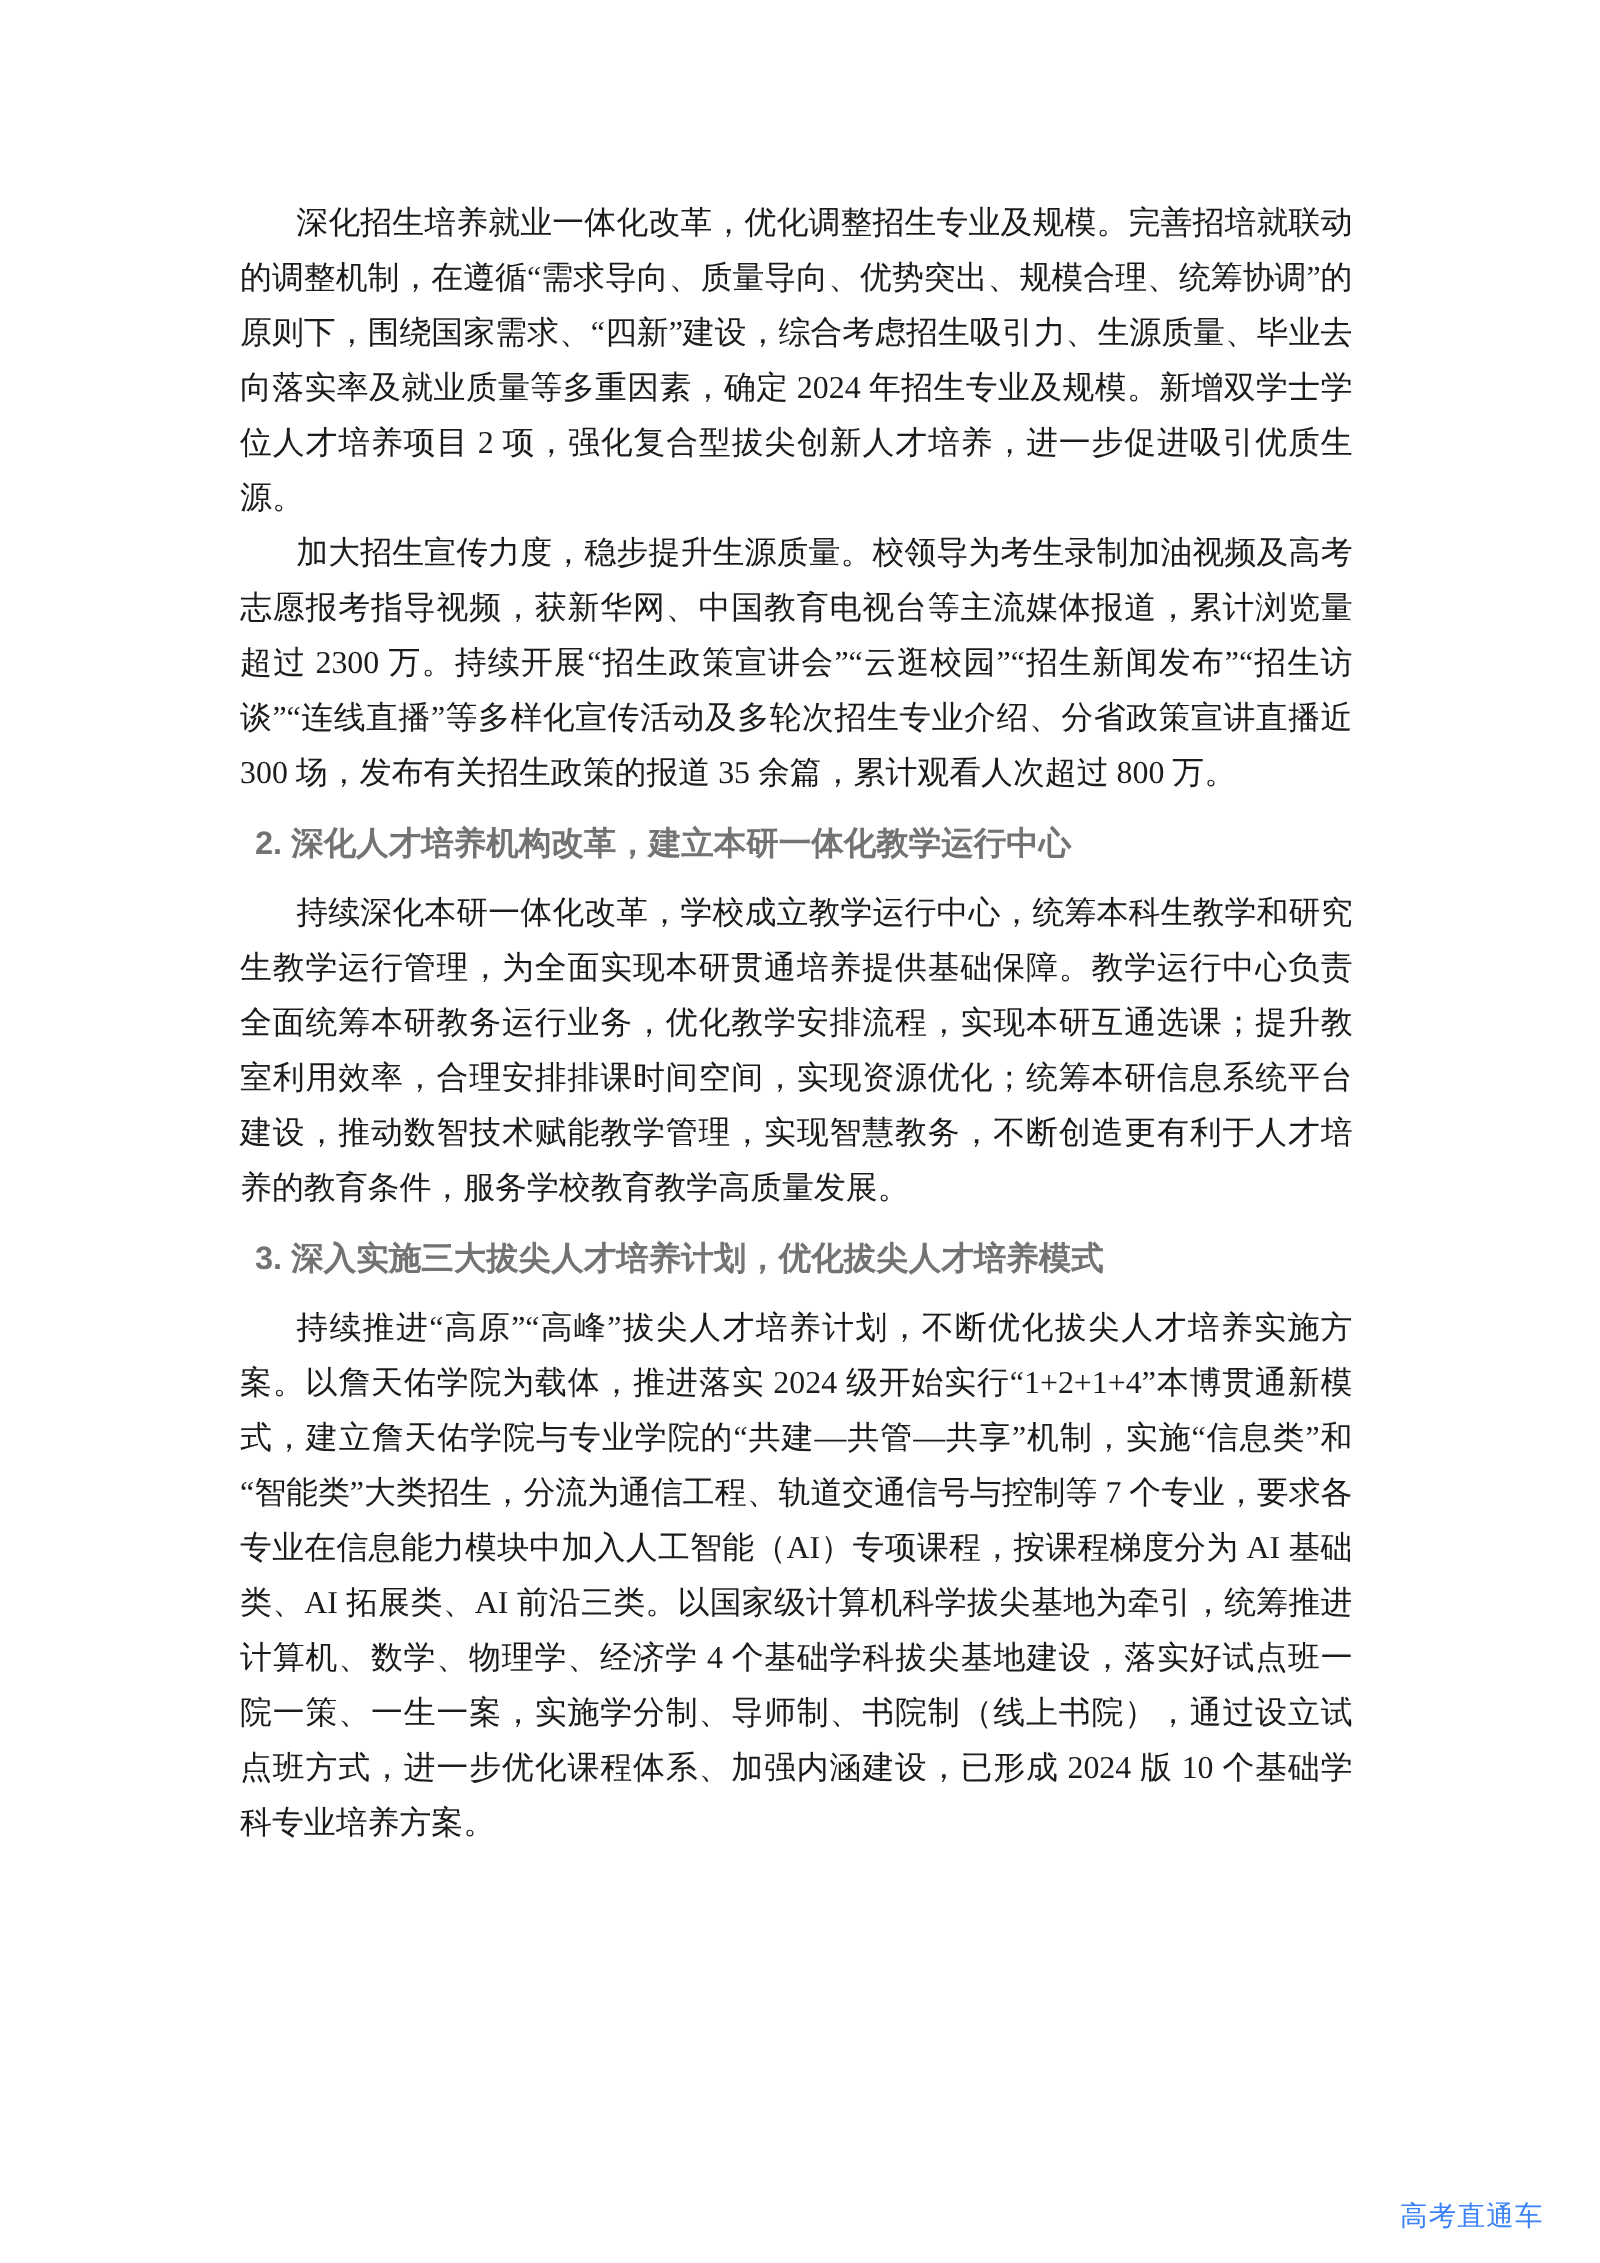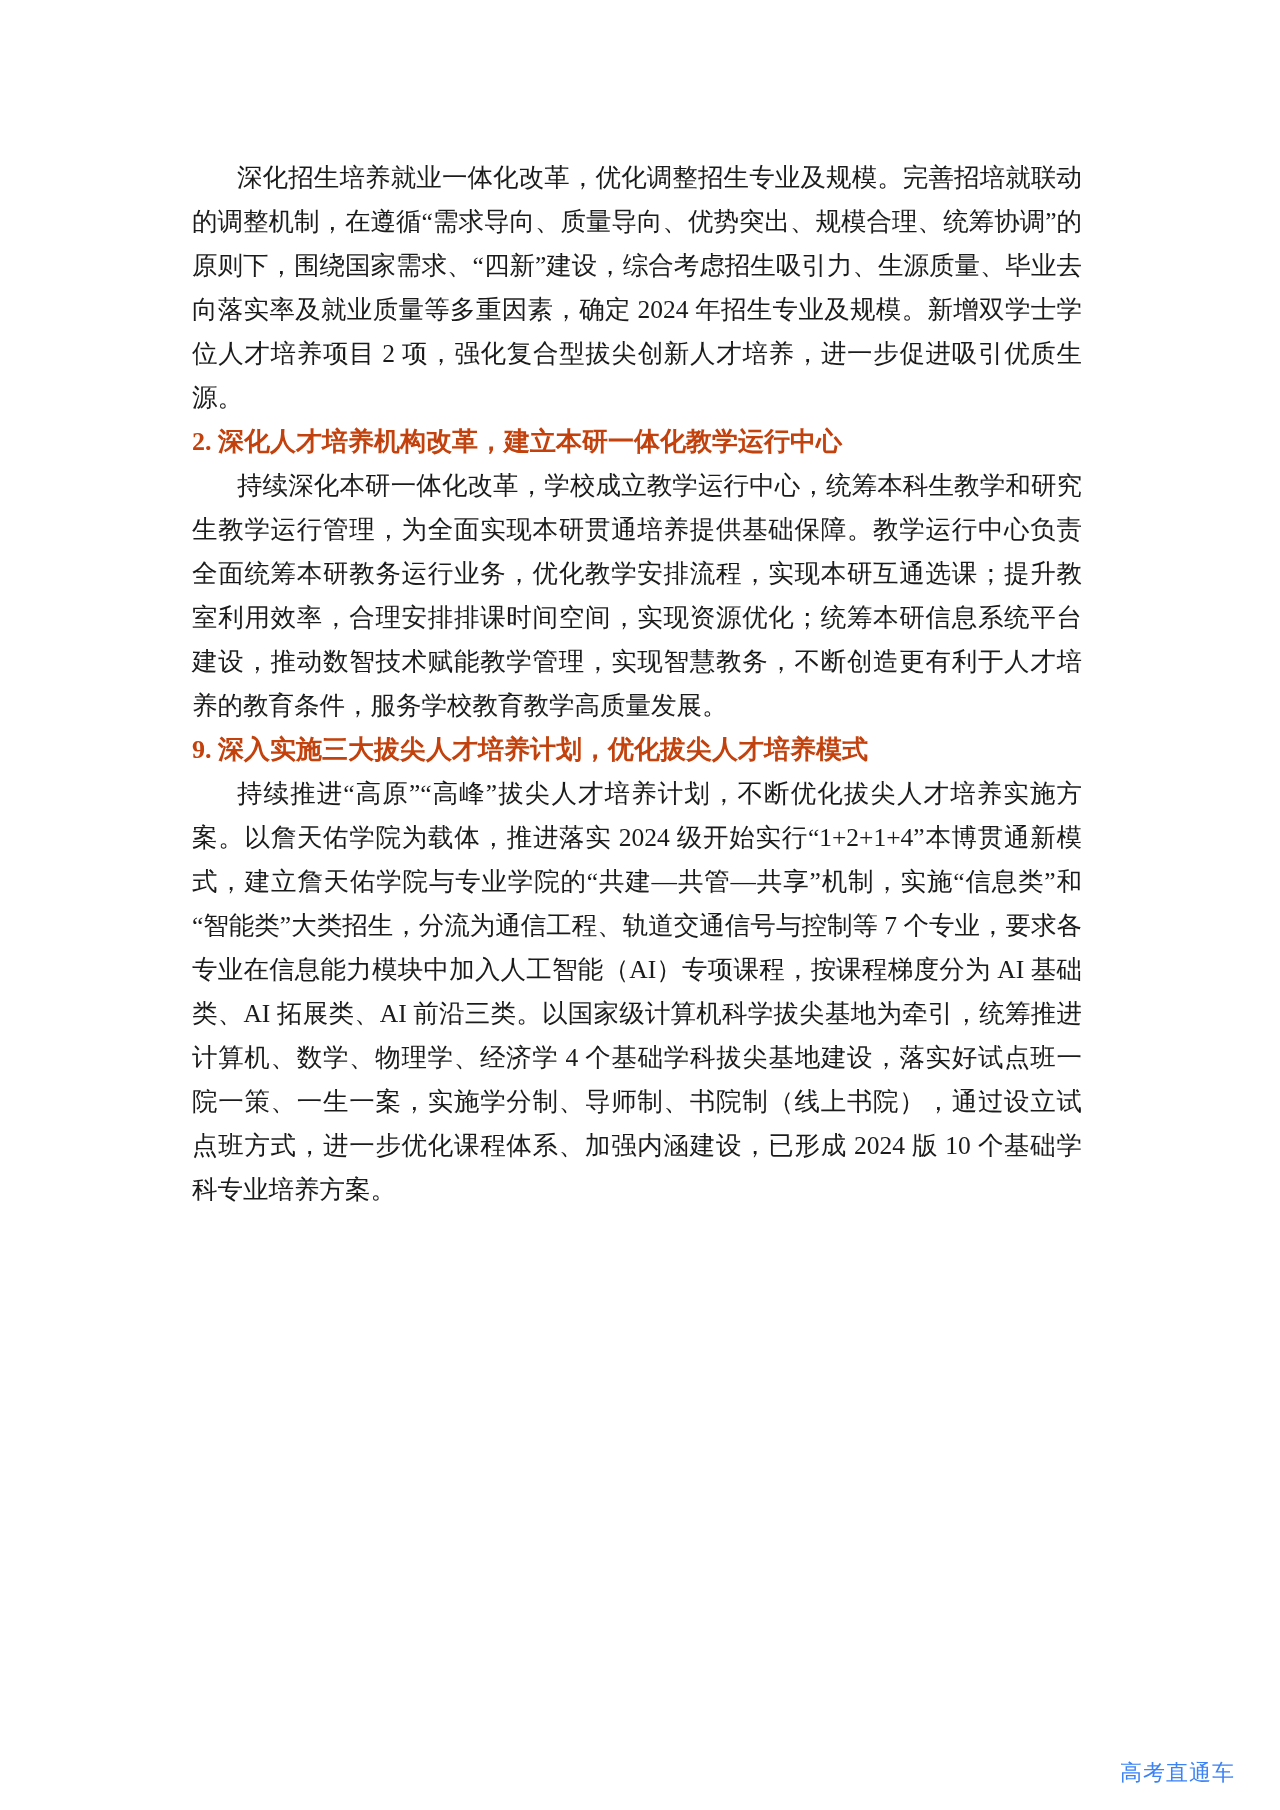--- a/index.html
+++ b/index.html
@@ -24,45 +24,46 @@
     font-size: 25.5px;
     line-height: 44px;
     text-align: justify;
     text-justify: inter-ideograph;
   }
   .doc-content p.body-para {
     margin: 0;
     text-indent: 45px;
   }
   .doc-content h2.section-heading {
-    margin: 0;
-    font-family: Liberation Serif, serif;
+    margin: 12px;
+    font-family: Liberation Sans, sans-serif;
     font-weight: 700;
     font-size: 26px;
     line-height: 44px;
-    color: #c2410c;
+    color: #737373;
     text-align: left;
     text-indent: 0;
   }
   .watermark {
     position: absolute;
     right: 45px;
     bottom: 26px;
     font-family: "Liberation Sans", "DejaVu Sans", sans-serif;
     font-size: 22px;
     line-height: 22px;
     color: #3b82f6;
     letter-spacing: 1px;
   }
 </style>
 </head>
 <body>
 
 <div class="page">
   <div class="doc-content">
       <p class="body-para">深化招生培养就业一体化改革，优化调整招生专业及规模。完善招培就联动的调整机制，在遵循“需求导向、质量导向、优势突出、规模合理、统筹协调”的原则下，围绕国家需求、“四新”建设，综合考虑招生吸引力、生源质量、毕业去向落实率及就业质量等多重因素，确定 2024 年招生专业及规模。新增双学士学位人才培养项目 2 项，强化复合型拔尖创新人才培养，进一步促进吸引优质生源。</p>
+      <p class="body-para">加大招生宣传力度，稳步提升生源质量。校领导为考生录制加油视频及高考志愿报考指导视频，获新华网、中国教育电视台等主流媒体报道，累计浏览量超过 2300 万。持续开展“招生政策宣讲会”“云逛校园”“招生新闻发布”“招生访谈”“连线直播”等多样化宣传活动及多轮次招生专业介绍、分省政策宣讲直播近 300 场，发布有关招生政策的报道 35 余篇，累计观看人次超过 800 万。</p>
       <h2 class="section-heading">2. 深化人才培养机构改革，建立本研一体化教学运行中心</h2>
       <p class="body-para">持续深化本研一体化改革，学校成立教学运行中心，统筹本科生教学和研究生教学运行管理，为全面实现本研贯通培养提供基础保障。教学运行中心负责全面统筹本研教务运行业务，优化教学安排流程，实现本研互通选课；提升教室利用效率，合理安排排课时间空间，实现资源优化；统筹本研信息系统平台建设，推动数智技术赋能教学管理，实现智慧教务，不断创造更有利于人才培养的教育条件，服务学校教育教学高质量发展。</p>
-      <h2 class="section-heading">9. 深入实施三大拔尖人才培养计划，优化拔尖人才培养模式</h2>
+      <h2 class="section-heading">3. 深入实施三大拔尖人才培养计划，优化拔尖人才培养模式</h2>
       <p class="body-para">持续推进“高原”“高峰”拔尖人才培养计划，不断优化拔尖人才培养实施方案。以詹天佑学院为载体，推进落实 2024 级开始实行“1+2+1+4”本博贯通新模式，建立詹天佑学院与专业学院的“共建—共管—共享”机制，实施“信息类”和“智能类”大类招生，分流为通信工程、轨道交通信号与控制等 7 个专业，要求各专业在信息能力模块中加入人工智能（AI）专项课程，按课程梯度分为 AI 基础类、AI 拓展类、AI 前沿三类。以国家级计算机科学拔尖基地为牵引，统筹推进计算机、数学、物理学、经济学 4 个基础学科拔尖基地建设，落实好试点班一院一策、一生一案，实施学分制、导师制、书院制（线上书院），通过设立试点班方式，进一步优化课程体系、加强内涵建设，已形成 2024 版 10 个基础学科专业培养方案。</p>
     </div>
   <div class="watermark">高考直通车</div>
 </div>
 
 </body></html>

